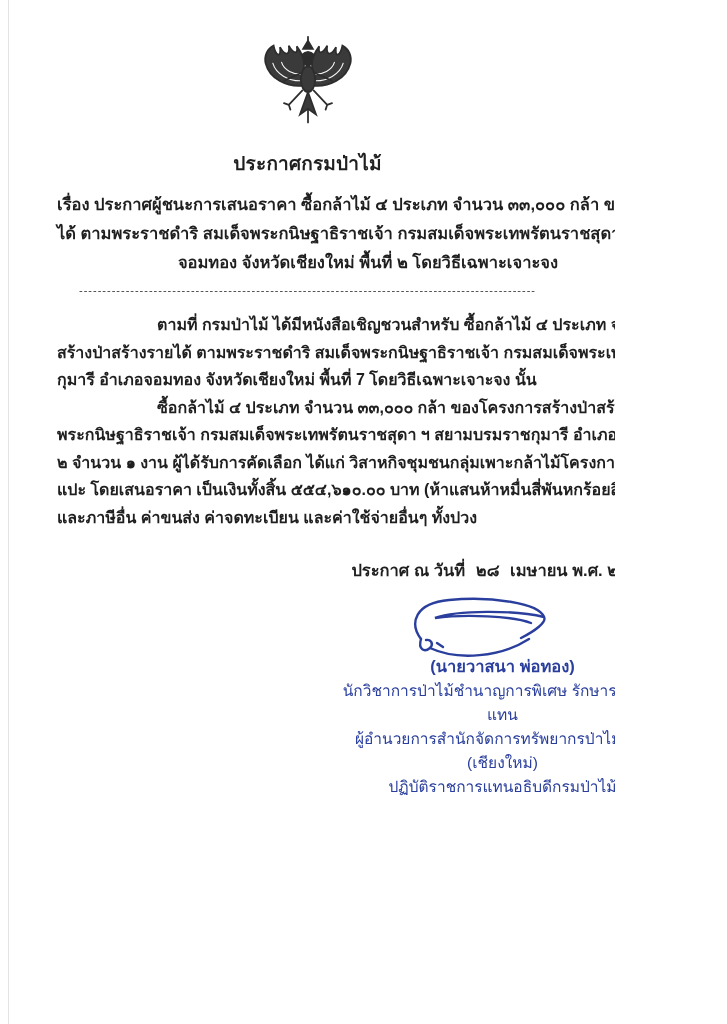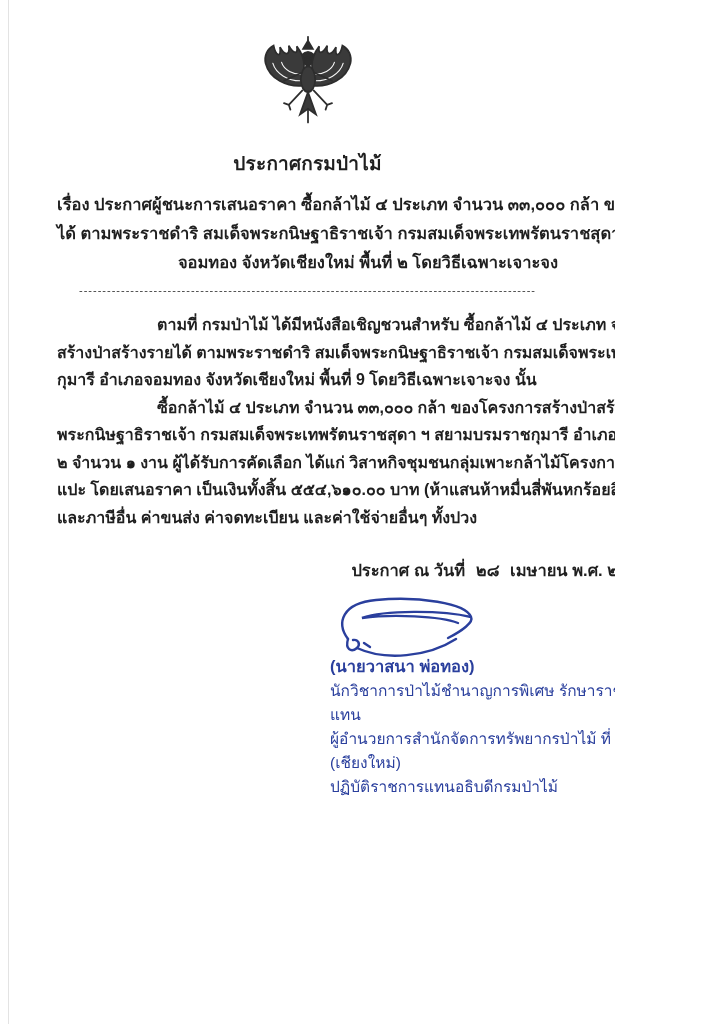--- a/index.html
+++ b/index.html
@@ -70,21 +70,21 @@
   .announce-row .day {
     display: inline-block;
     padding: 0 6px;
     font-weight: 600;
     transform: skewX(-4deg);
   }
   .sign-block {
     margin-top: 12px;
     margin-left: 330px;
     width: 345px;
-    text-align: left;
+    text-align: center;
   }
   .signature-svg-wrap {
     height: 62px;
     margin-right: 40px;
   }
   .signer-name {
     font-size: 16.5px;
     font-weight: 700;
     margin-top: -4px;
   }
@@ -138,21 +138,21 @@
     <div class="line">เรื่อง ประกาศผู้ชนะการเสนอราคา ซื้อกล้าไม้ ๔ ประเภท จำนวน ๓๓,๐๐๐ กล้า ของโครงการสร้างป่าสร้างราย</div>
     <div class="line">ได้ ตามพระราชดำริ สมเด็จพระกนิษฐาธิราชเจ้า กรมสมเด็จพระเทพรัตนราชสุดา ฯ สยามบรมราชกุมารี อำเภอ</div>
     <div class="line centered">จอมทอง จังหวัดเชียงใหม่ พื้นที่ ๒ โดยวิธีเฉพาะเจาะจง</div>
   </div>
 
   <div class="separator">--------------------------------------------------------------------------------------------------</div>
 
   <div class="body-text">
     <div class="line indent">ตามที่ กรมป่าไม้ ได้มีหนังสือเชิญชวนสำหรับ ซื้อกล้าไม้ ๔ ประเภท จำนวน ๓๓,๐๐๐ กล้า ของโครงการ</div>
     <div class="line">สร้างป่าสร้างรายได้ ตามพระราชดำริ สมเด็จพระกนิษฐาธิราชเจ้า กรมสมเด็จพระเทพรัตนราชสุดา ฯ สยามบรมราช</div>
-    <div class="line">กุมารี อำเภอจอมทอง จังหวัดเชียงใหม่ พื้นที่ 9 โดยวิธีเฉพาะเจาะจง  นั้น</div>
+    <div class="line">กุมารี อำเภอจอมทอง จังหวัดเชียงใหม่ พื้นที่ 7 โดยวิธีเฉพาะเจาะจง  นั้น</div>
   </div>
   <div class="body-text" style="margin-top:0;">
     <div class="line indent">ซื้อกล้าไม้ ๔ ประเภท จำนวน ๓๓,๐๐๐ กล้า ของโครงการสร้างป่าสร้างรายได้ ตามพระราชดำริ สมเด็จ</div>
     <div class="line">พระกนิษฐาธิราชเจ้า กรมสมเด็จพระเทพรัตนราชสุดา ฯ สยามบรมราชกุมารี อำเภอจอมทอง จังหวัดเชียงใหม่ พื้นที่</div>
     <div class="line">๒ จำนวน ๑ งาน ผู้ได้รับการคัดเลือก ได้แก่ วิสาหกิจชุมชนกลุ่มเพาะกล้าไม้โครงการสร้างป่าสร้างรายได้บ้านขุน</div>
     <div class="line">แปะ โดยเสนอราคา เป็นเงินทั้งสิ้น ๕๕๔,๖๑๐.๐๐ บาท (ห้าแสนห้าหมื่นสี่พันหกร้อยสิบบาทถ้วน) รวมภาษีมูลค่าเพิ่ม</div>
     <div class="line">และภาษีอื่น ค่าขนส่ง ค่าจดทะเบียน และค่าใช้จ่ายอื่นๆ ทั้งปวง</div>
   </div>
 
   <div class="announce-row">

